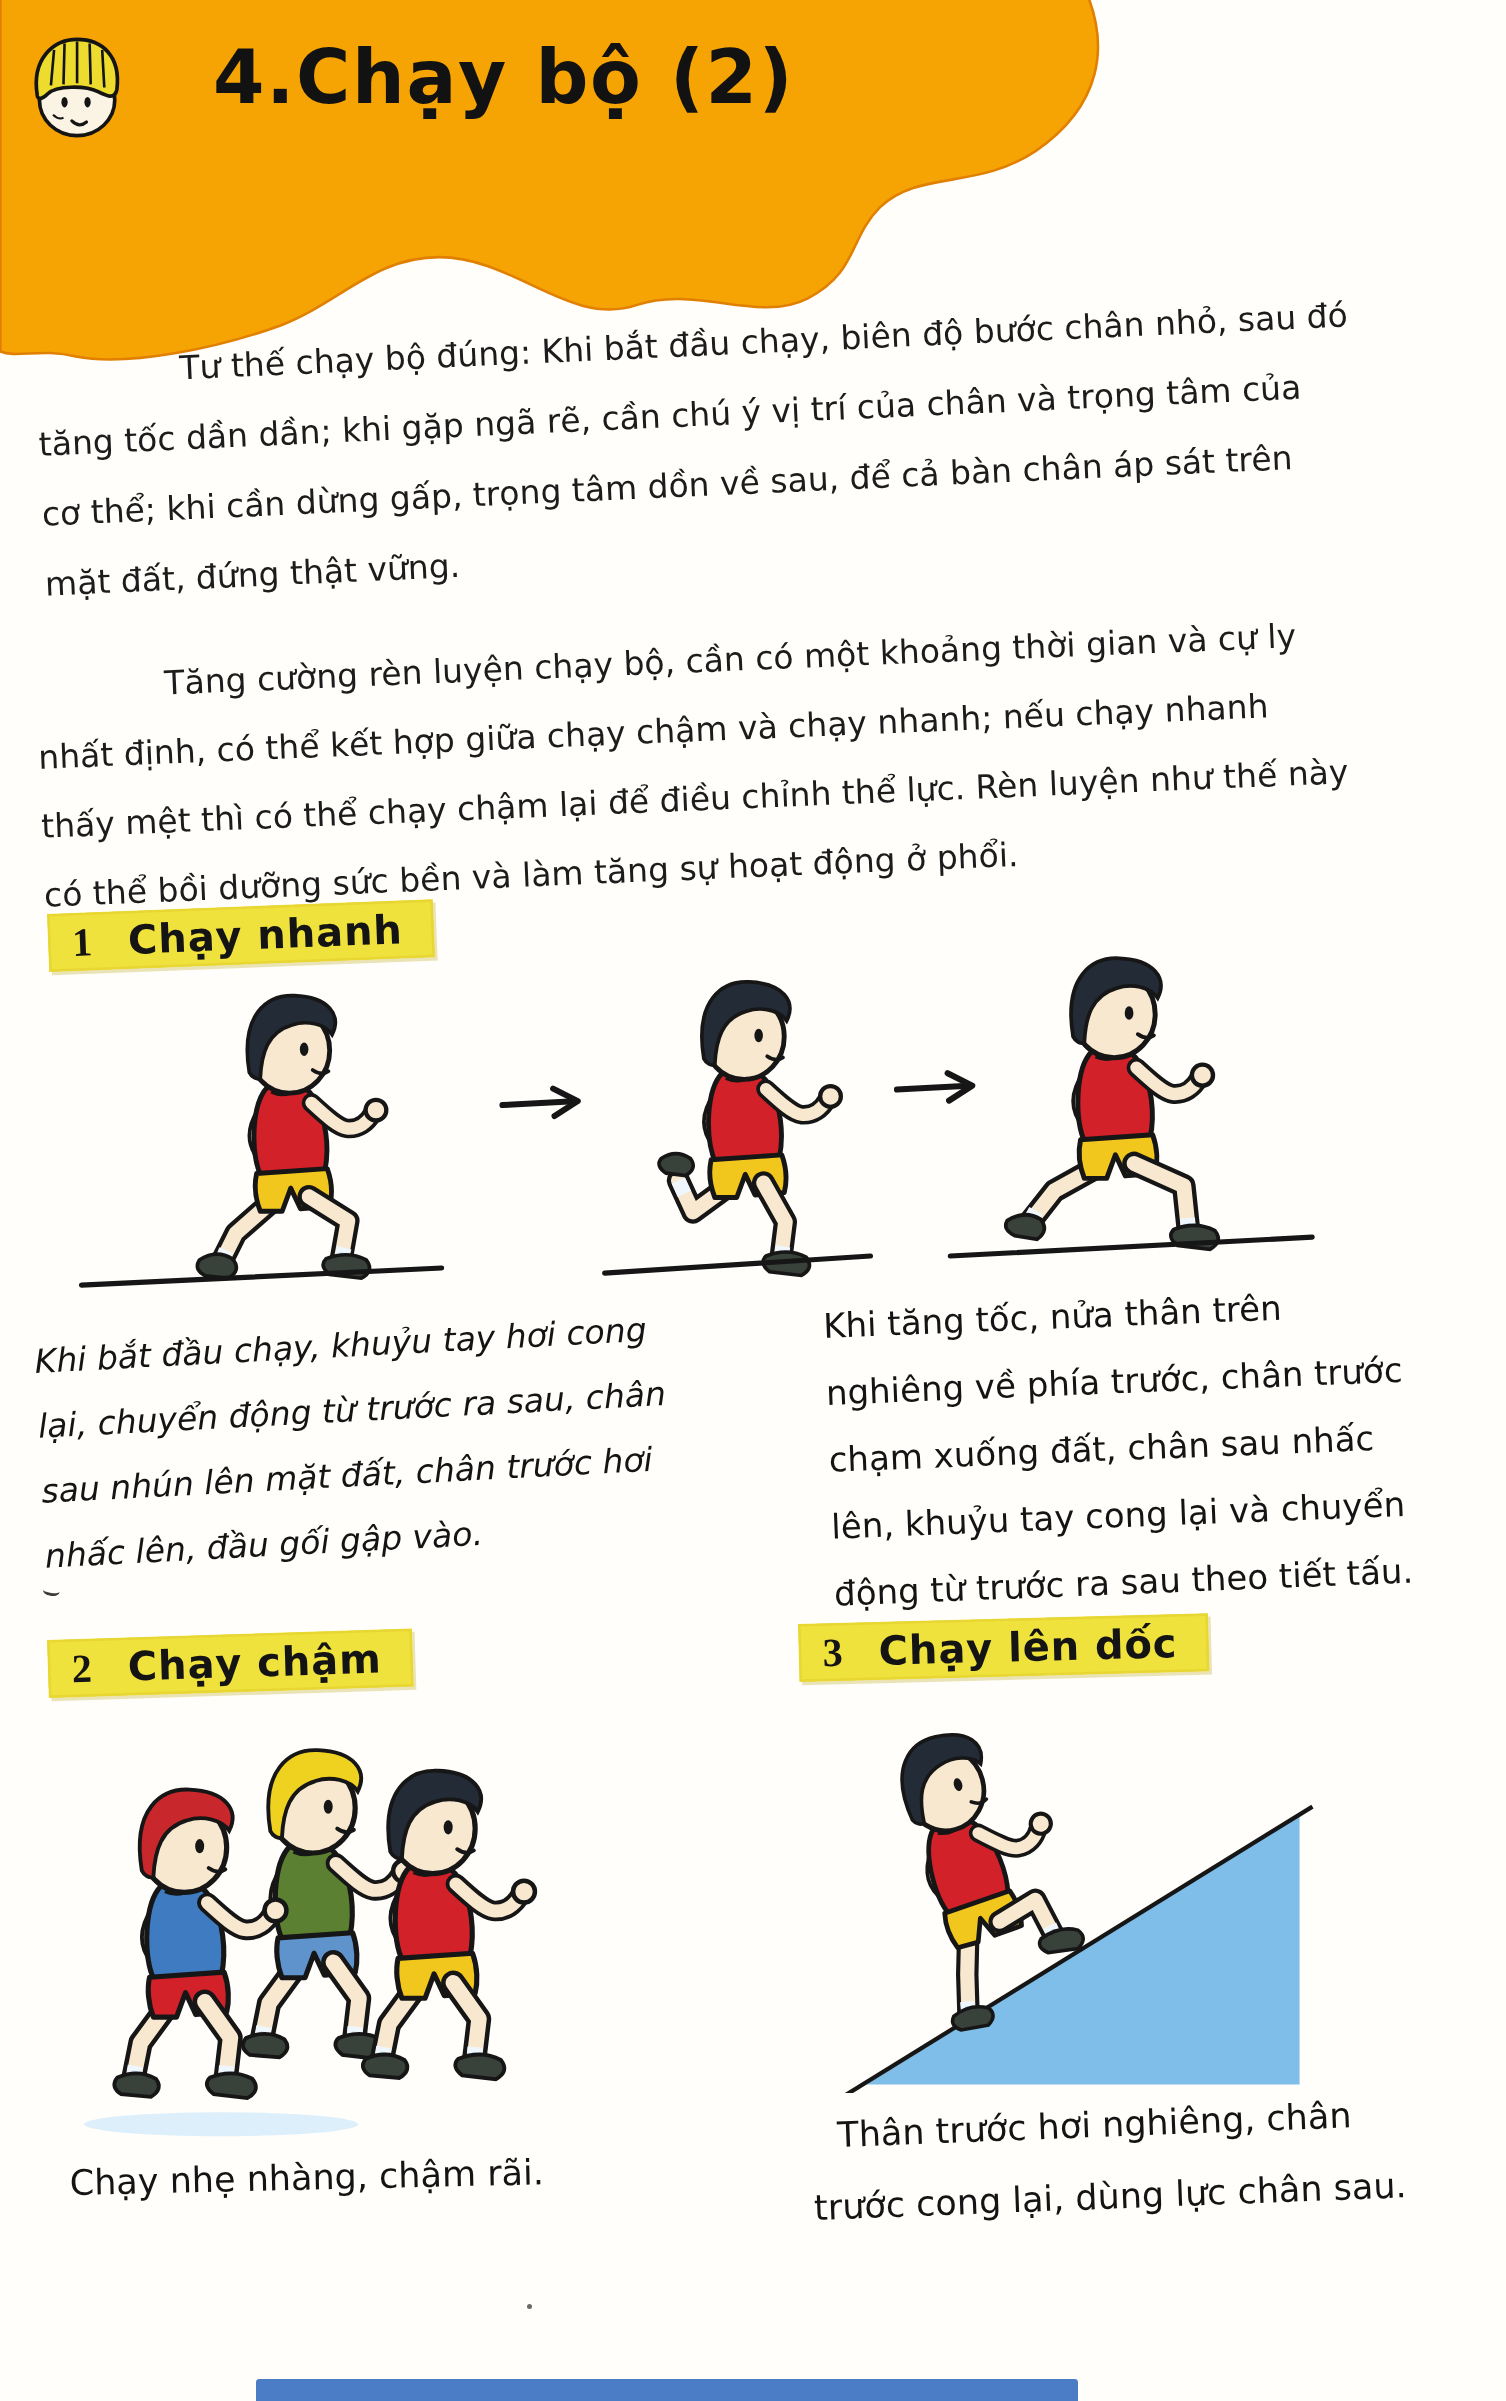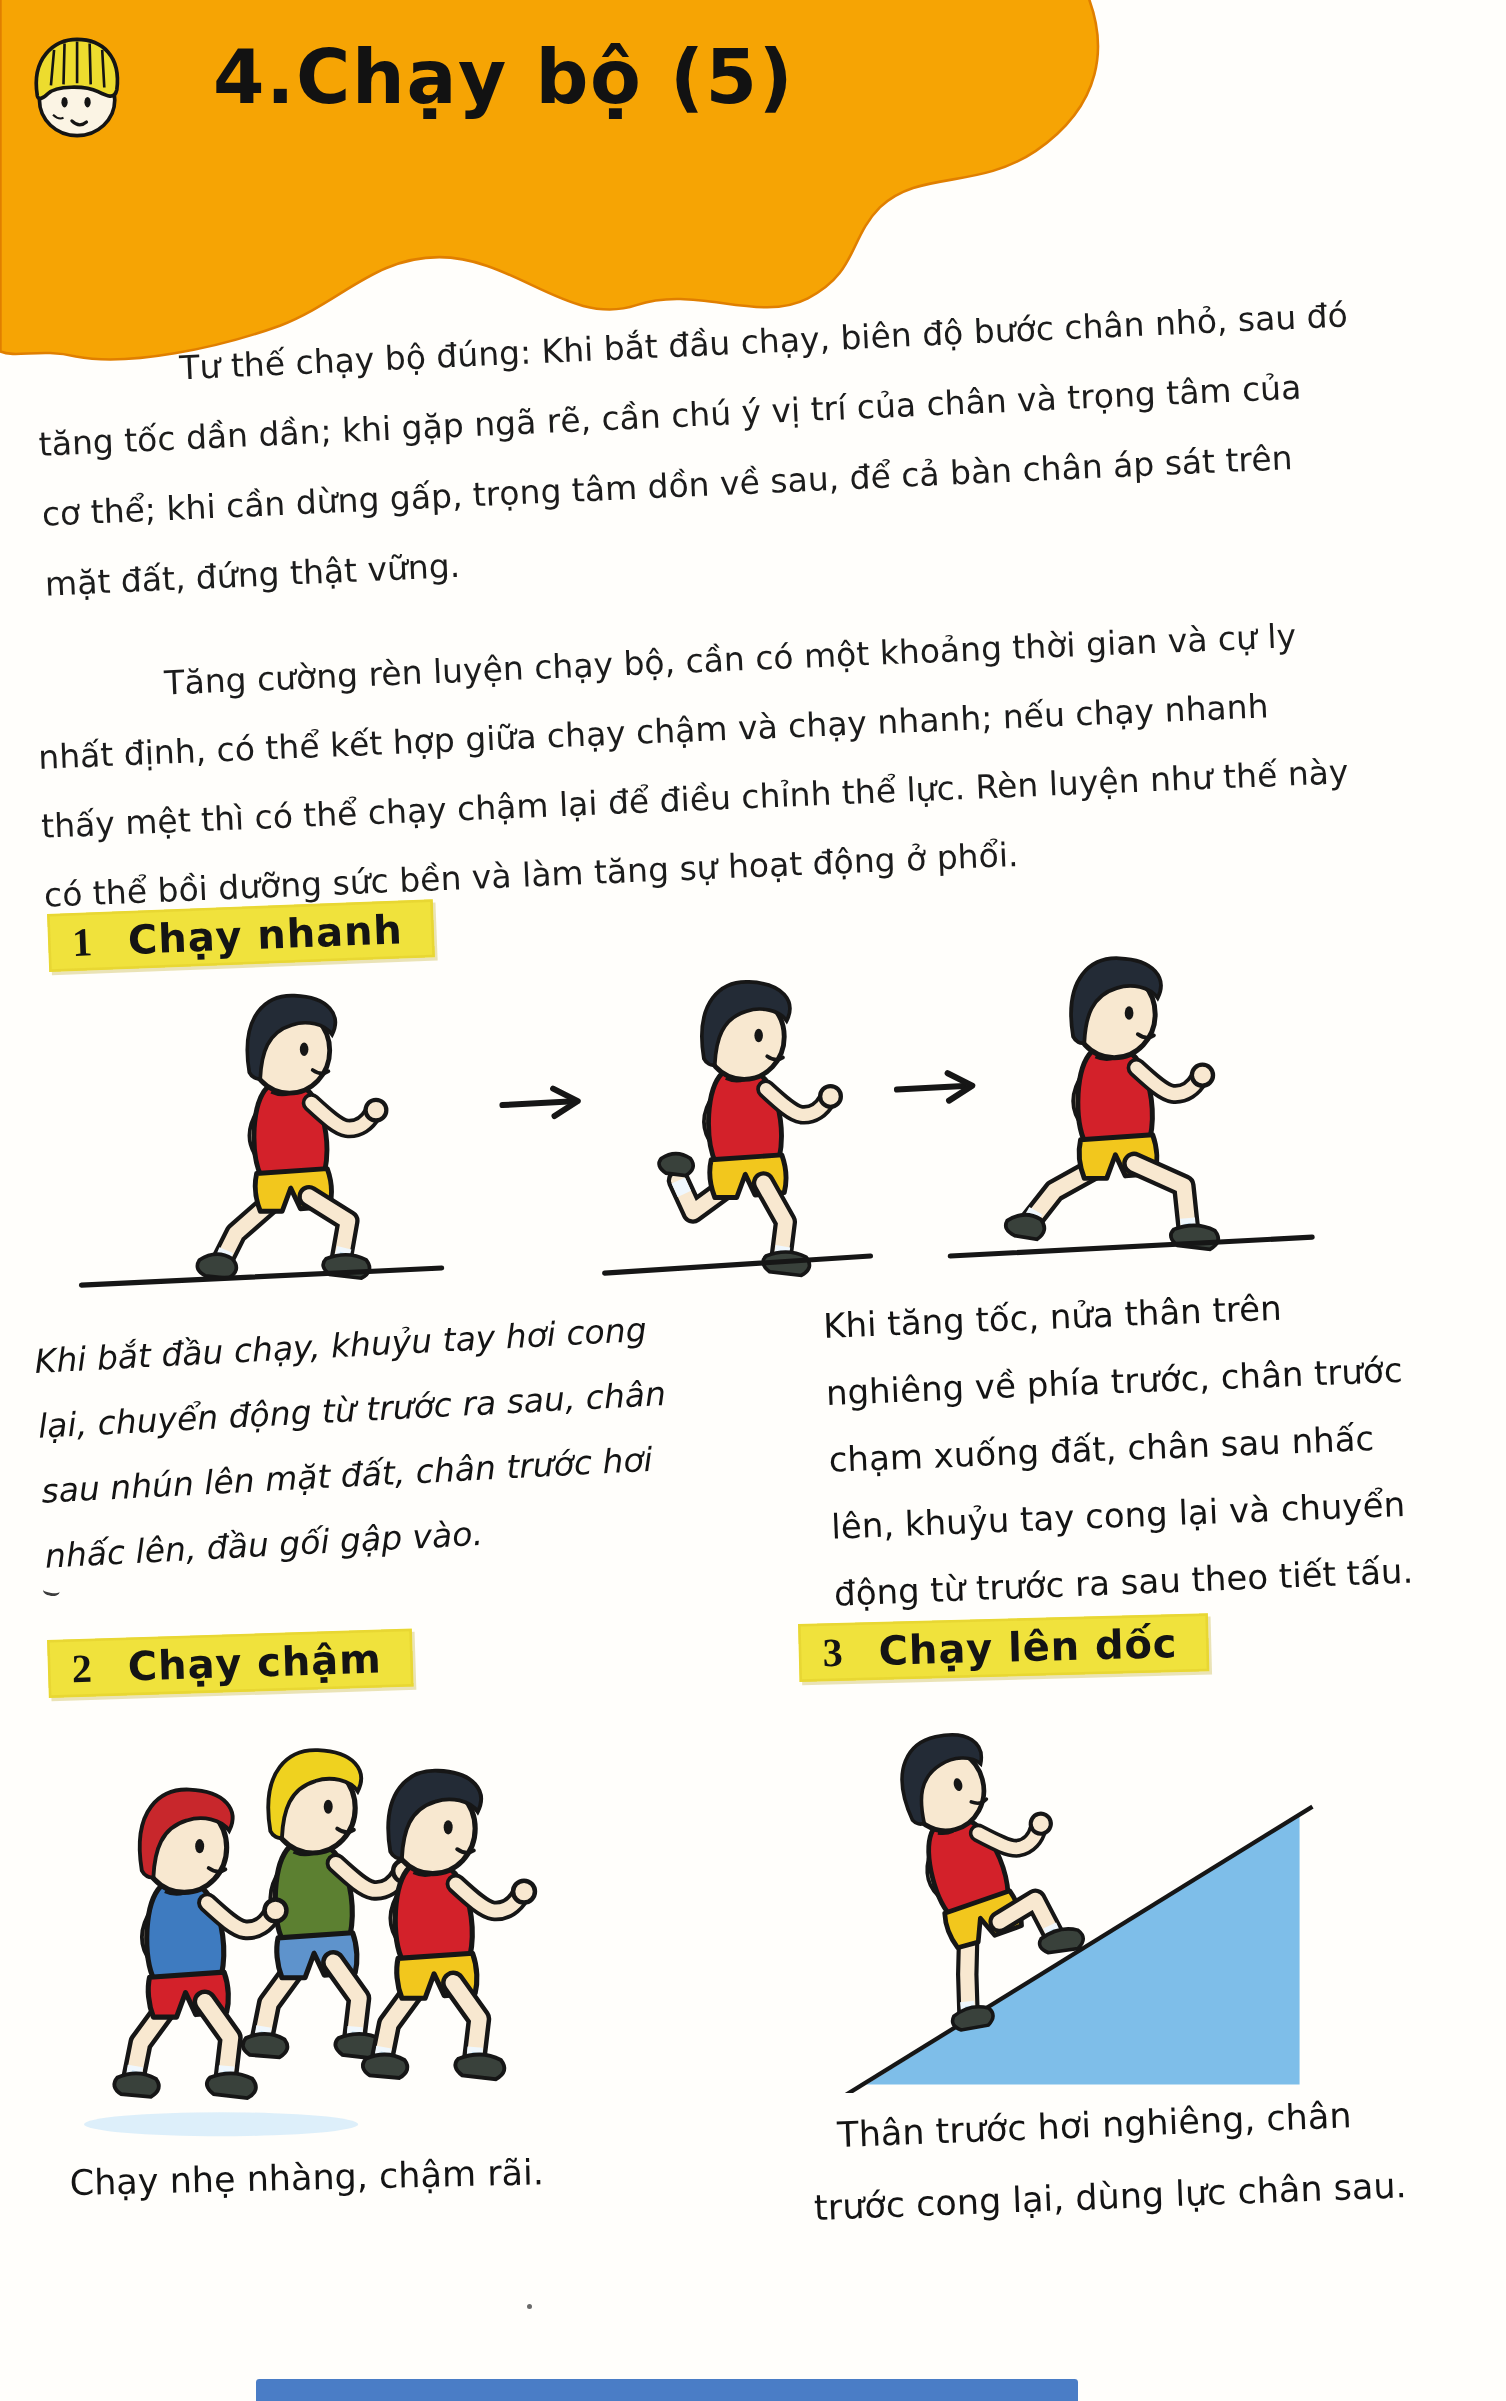--- a/index.html
+++ b/index.html
@@ -87,21 +87,21 @@
   <svg style="left:22px;top:31px" width="106" height="113" viewBox="0 0 100 108">
     <ellipse cx="52" cy="66" rx="36" ry="34" fill="#FBF4E4" stroke="#141414" stroke-width="3.5"></ellipse>
     <path d="M14,62 C 8,26 30,8 52,8 C 76,8 94,24 90,56 C 88,66 80,62 72,58 C 60,52 32,52 24,60 C 19,65 15,66 14,62 Z" fill="#EDDC2E" stroke="#141414" stroke-width="3.5"></path>
     <path d="M30,18 L27,52 M40,12 L39,51 M52,10 L52,50 M64,12 L65,51 M76,18 L78,54" stroke="#141414" stroke-width="2.5" fill="none"></path>
     <ellipse cx="40" cy="68" rx="3" ry="5" fill="#141414"></ellipse>
     <ellipse cx="62" cy="68" rx="3" ry="5" fill="#141414"></ellipse>
     <path d="M29,80 q 5,5 10,3" fill="none" stroke="#141414" stroke-width="2"></path>
     <path d="M47,86 q 7,7 14,1" fill="none" stroke="#141414" stroke-width="3" stroke-linecap="round"></path>
   </svg>
 
-  <h1 class="title">4.Chạy bộ (5)</h1>
+  <h1 class="title">4.Chạy bộ (2)</h1>
 
   <div class="para" style="left:34px;top:340px;transform:rotate(-2.6deg);">
     <div class="line indent1">Tư thế chạy bộ đúng: Khi bắt đầu chạy, biên độ bước chân nhỏ, sau đó</div>
     <div class="line">tăng tốc dần dần; khi gặp ngã rẽ, cần chú ý vị trí của chân và trọng tâm của</div>
     <div class="line">cơ thể; khi cần dừng gấp, trọng tâm dồn về sau, để cả bàn chân áp sát trên</div>
     <div class="line">mặt đất, đứng thật vững.</div>
   </div>
 
   <div class="para" style="left:34px;top:654px;line-height:69px;transform:rotate(-2.4deg);">
     <div class="line indent2">Tăng cường rèn luyện chạy bộ, cần có một khoảng thời gian và cự ly</div>

